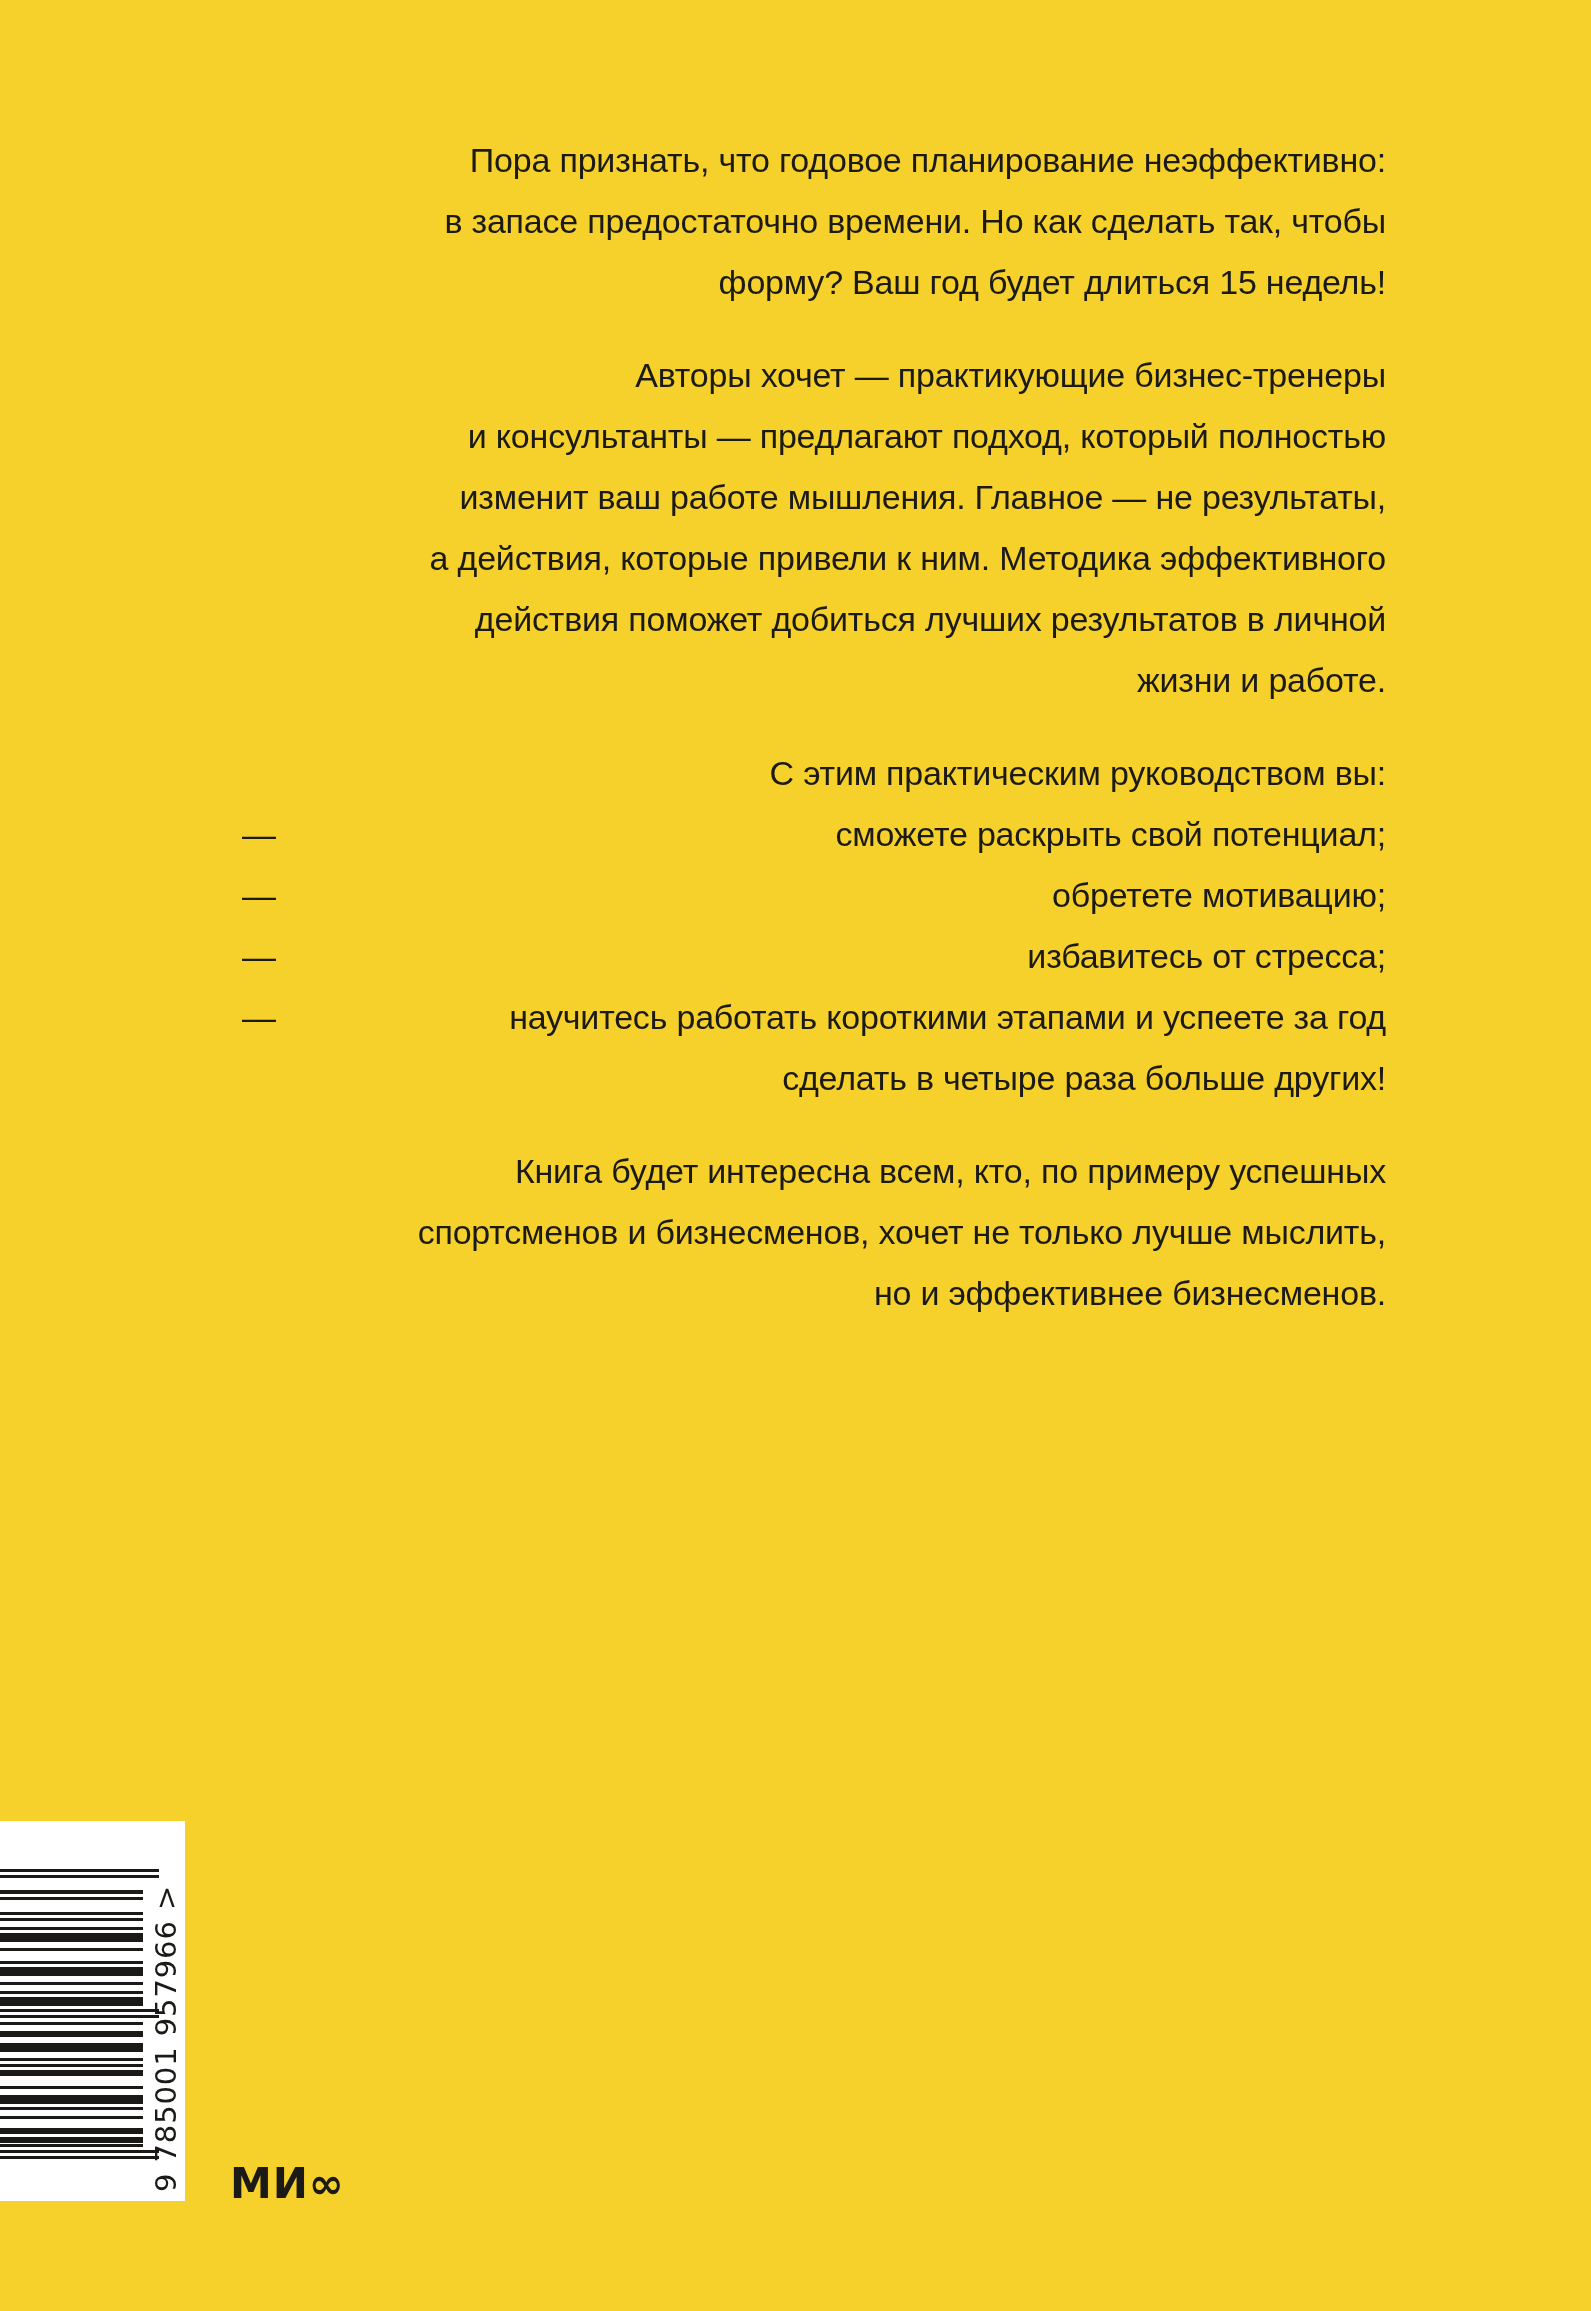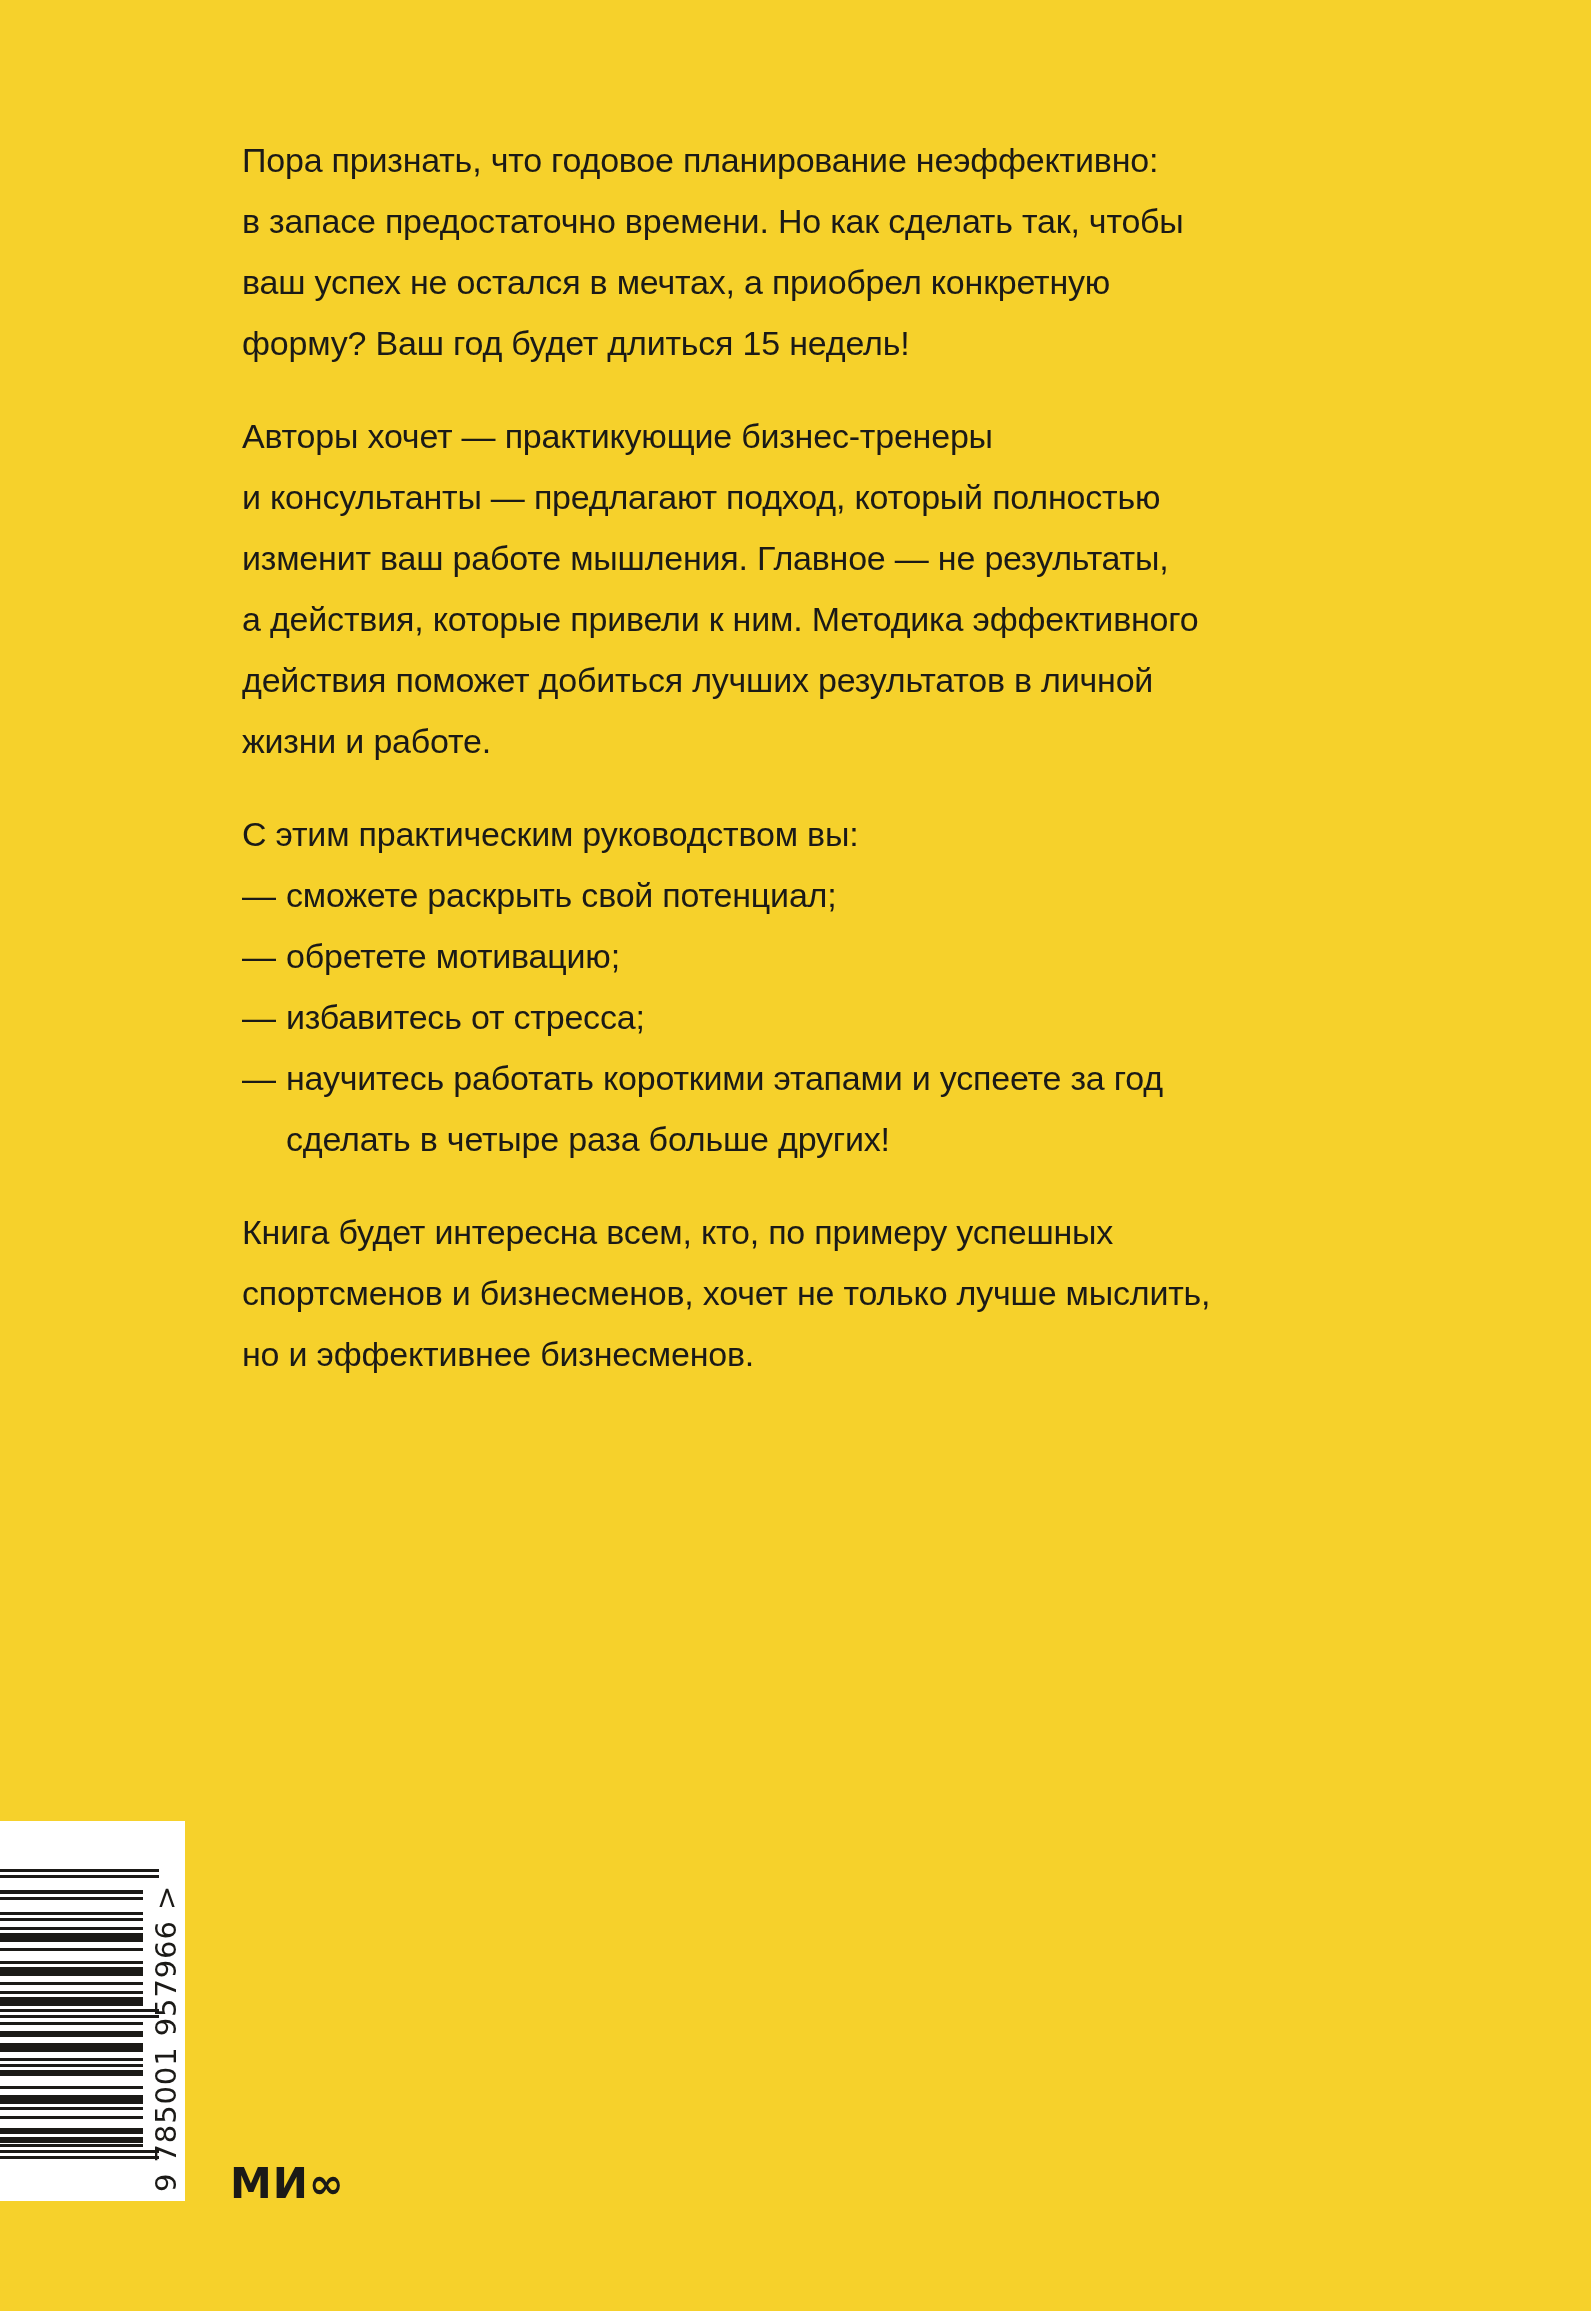--- a/index.html
+++ b/index.html
@@ -29,20 +29,21 @@
   .para {
     margin: 0 0 32px 0;
   }
   .line {
     display: block;
     font-size: 34px;
     line-height: 61px;
     height: 61px;
     white-space: nowrap;
     letter-spacing: -0.2px;
+    text-align: right;
   }
   .list-item {
     position: relative;
     padding-left: 44px;
   }
   .list-item .dash {
     position: absolute;
     left: 0;
     top: 0;
     font-size: 34px;
@@ -113,21 +114,20 @@
 </head>
 <body>
 
 <div class="cover">
 
   <div class="text-block">
 
     <div class="para">
       <span class="line">Пора признать, что годовое планирование неэффективно:</span>
       <span class="line">в запасе предостаточно времени. Но как сделать так, чтобы</span>
-      <span class="line">ваш успех не остался в мечтах, а приобрел конкретную</span>
       <span class="line">форму? Ваш год будет длиться 15 недель!</span>
     </div>
 
     <div class="para">
       <span class="line">Авторы хочет — практикующие бизнес-тренеры</span>
       <span class="line">и консультанты — предлагают подход, который полностью</span>
       <span class="line">изменит ваш работе мышления. Главное — не результаты,</span>
       <span class="line">а действия, которые привели к ним. Методика эффективного</span>
       <span class="line">действия поможет добиться лучших результатов в личной</span>
       <span class="line">жизни и работе.</span>

